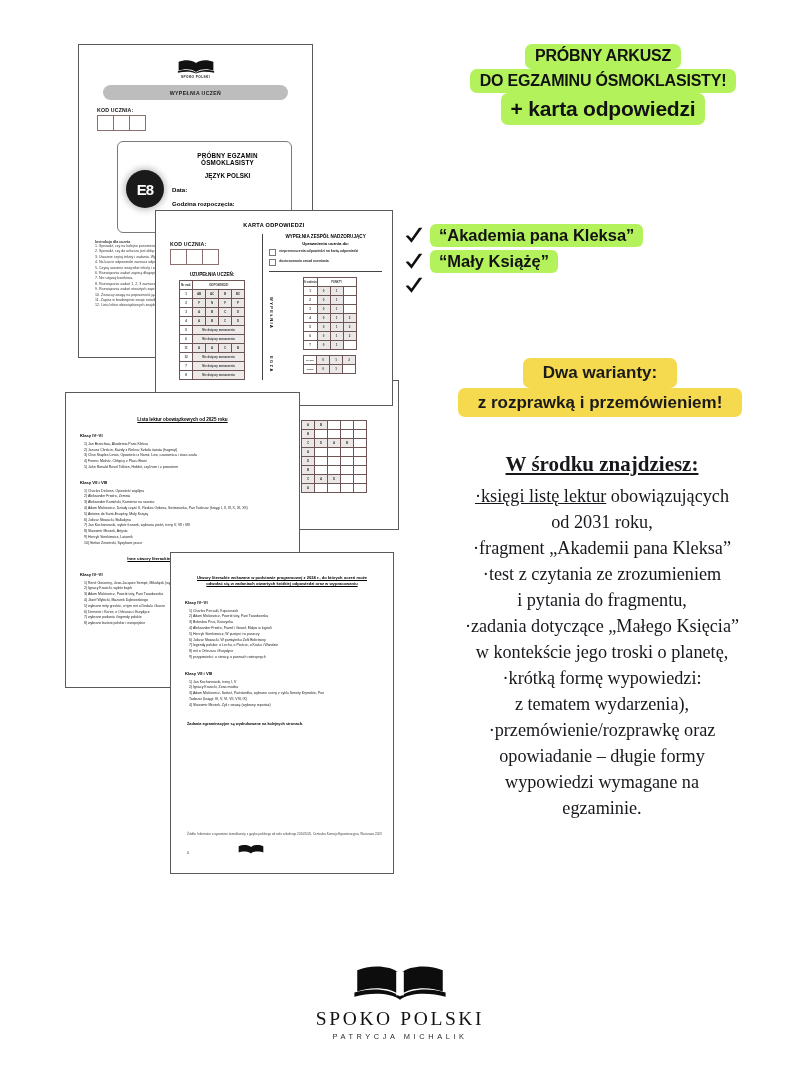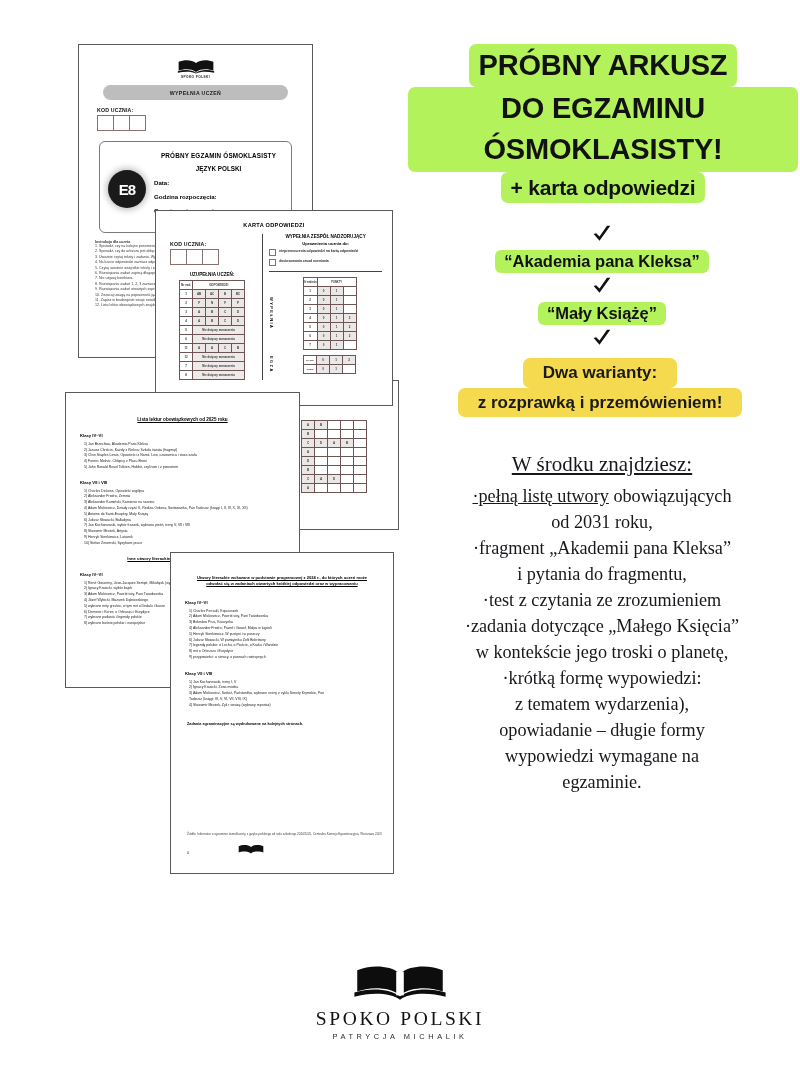--- a/index.html
+++ b/index.html
@@ -29,21 +29,21 @@
   .grey-bar {
     margin: 5px 14px 0 14px; height: 15px; border-radius: 8px;
     background: #bdbdbd; display:flex; align-items:center; justify-content:center;
     font-size: 5.2px; font-weight: 700; letter-spacing:.35px; color:#1b1b1b;
   }
   .kod-label { font-size:5.2px; font-weight:700; margin: 7px 0 2px 8px; color:#111; letter-spacing:.2px;}
   .kod-boxes { display:flex; margin-left:8px; }
   .kod-boxes span { width:17px; height:16px; border:1px solid #8a6f6f; margin-left:-1px; }
   .kod-boxes span:first-child{ margin-left:0; }
   .exam-card {
-    margin: 10px 10px 0 10px; border:1px solid #7a7a7a; border-radius:6px;
+    margin: 10px 10px 0 28px; border:1px solid #7a7a7a; border-radius:6px;
     height: 92px; position: relative; padding: 8px 8px 8px 54px;
   }
   .e8 {
     position:absolute; left: 8px; top: 28px; width: 38px; height: 38px; border-radius:50%;
     background:#1a1a1a; color:#fff; display:flex; align-items:center; justify-content:center;
     font-weight:800; font-size: 15px; letter-spacing:-1px;
     box-shadow: 0 0 6px 2px rgba(0,0,0,.25);
   }
   .exam-card .t1 { font-size:6.3px; font-weight:800; text-align:center; letter-spacing:.2px; margin-top:2px;}
   .exam-card .t2 { font-size:6.3px; font-weight:800; text-align:center; margin-top:6px;}
@@ -86,34 +86,34 @@
   .foot-src { font-size:3px; color:#444; line-height:1.5; margin-left:6px; }
   .note { font-size:3.8px; font-weight:800; margin:14px 0 0 6px; }
   .pg { font-size:3px; margin-left:6px; }
 
   
   #sheet5 { left: 295px; top: 380px; width: 104px; height: 150px; z-index: 2; border-left:none;}
 
   
   .hl { background:#b4f25c; color:#121212; display:inline-block; padding:1px 10px; border-radius:7px; }
   .head-block { position:absolute; left: 408px; top: 44px; width: 390px; text-align:center; }
-  .head-l { font-size: 29px; font-weight: 800; line-height: 1.42; letter-spacing:-0.2px; }
+  .head-l { font-size: 16px; font-weight: 800; line-height: 1.42; letter-spacing:-0.2px; }
   .head-l.sm { font-size: 21px; }
 
   .check-block { position:absolute; left: 404px; top: 224px; width: 396px; }
-  .check-row { display:flex; align-items:center; gap:6px; margin-bottom: 3px; flex-direction: column; }
+  .check-row { display:flex; align-items:center; gap:6px; margin-bottom: 3px; }
   .check-row .ck { flex:none; width:20px; height:20px; }
   .check-row .tx { font-size: 16.5px; font-weight: 800; color:#121212; background:#b4f25c; border-radius:6px; padding: 2px 9px; }
 
   .variant-block { position:absolute; left: 400px; top: 358px; width: 400px; text-align:center; }
   .variant-block .v { display:inline-block; background:#f5d94f; color:#1a1a1a; font-size:17px; font-weight:800; border-radius:7px; padding: 2px 20px; line-height:1.5;}
 
   .body-block { position:absolute; left: 404px; top: 452px; width: 396px; text-align:center;
     font-family:"Liberation Serif", serif; color:#17171c; }
-  .body-block .bh { font-size: 21px; font-weight:400; text-decoration:underline; margin-bottom: 6px; }
+  .body-block .bh { font-size: 21px; font-weight:700; text-decoration:underline; margin-bottom: 6px; }
   .body-block p { font-size: 18.2px; line-height: 1.43; }
   .body-block .u { text-decoration: underline; }
 
   
   .brand { position:absolute; left:0; right:0; bottom: 26px; text-align:center; }
   .brand .bn { font-size: 19.5px; font-weight: 400; letter-spacing: 2.6px; color:#121212; margin-top:2px;
                font-family:"Liberation Serif", serif;}
   .brand .bs { font-size: 7.4px; letter-spacing: 3.6px; color:#2a2a2a; margin-top:2px; }
 </style>
 </head>
@@ -488,29 +488,30 @@
     </div>
   </div>
 
   <div class="variant-block">
     <div><span class="v">Dwa warianty:</span></div>
     <div><span class="v">z rozprawką i przemówieniem!</span></div>
   </div>
 
   <div class="body-block">
     <div class="bh">W środku znajdziesz:</div>
-    <p><span class="u">·pełną listę utwory</span> obowiązujących</p>
+    <p><span class="u">·księgi listę lektur</span> obowiązujących</p>
     <p>od 2031 roku,</p>
     <p>·fragment „Akademii pana Kleksa”</p>
+    <p>·test z czytania ze zrozumieniem</p>
     <p>i pytania do fragmentu,</p>
-    <p>·test z czytania ze zrozumieniem</p>
     <p>·zadania dotyczące „Małego Księcia”</p>
     <p>w kontekście jego troski o planetę,</p>
     <p>·krótką formę wypowiedzi:</p>
     <p>z tematem wydarzenia),</p>
+    <p>·przemówienie/rozprawkę oraz</p>
     <p>opowiadanie – długie formy</p>
     <p>wypowiedzi wymagane na</p>
     <p>egzaminie.</p>
   </div>
 
   <div class="brand">
     <svg width="96" height="38" viewBox="0 0 100 40">
       <path d="M50 10 C38 0 17 1.5 5 6.5 L5 29 C17 24 38 23.5 50 32.5 Z" fill="#0d0d0d"></path>
       <path d="M50 10 C62 0 83 1.5 95 6.5 L95 29 C83 24 62 23.5 50 32.5 Z" fill="#0d0d0d"></path>
       <path d="M2 30 C19 24.5 40 26 50 34 C60 26 81 24.5 98 30 L98 34.5 C81 29.5 60 30 50 37.5 C40 30 19 29.5 2 34.5 Z" fill="#0d0d0d"></path>

